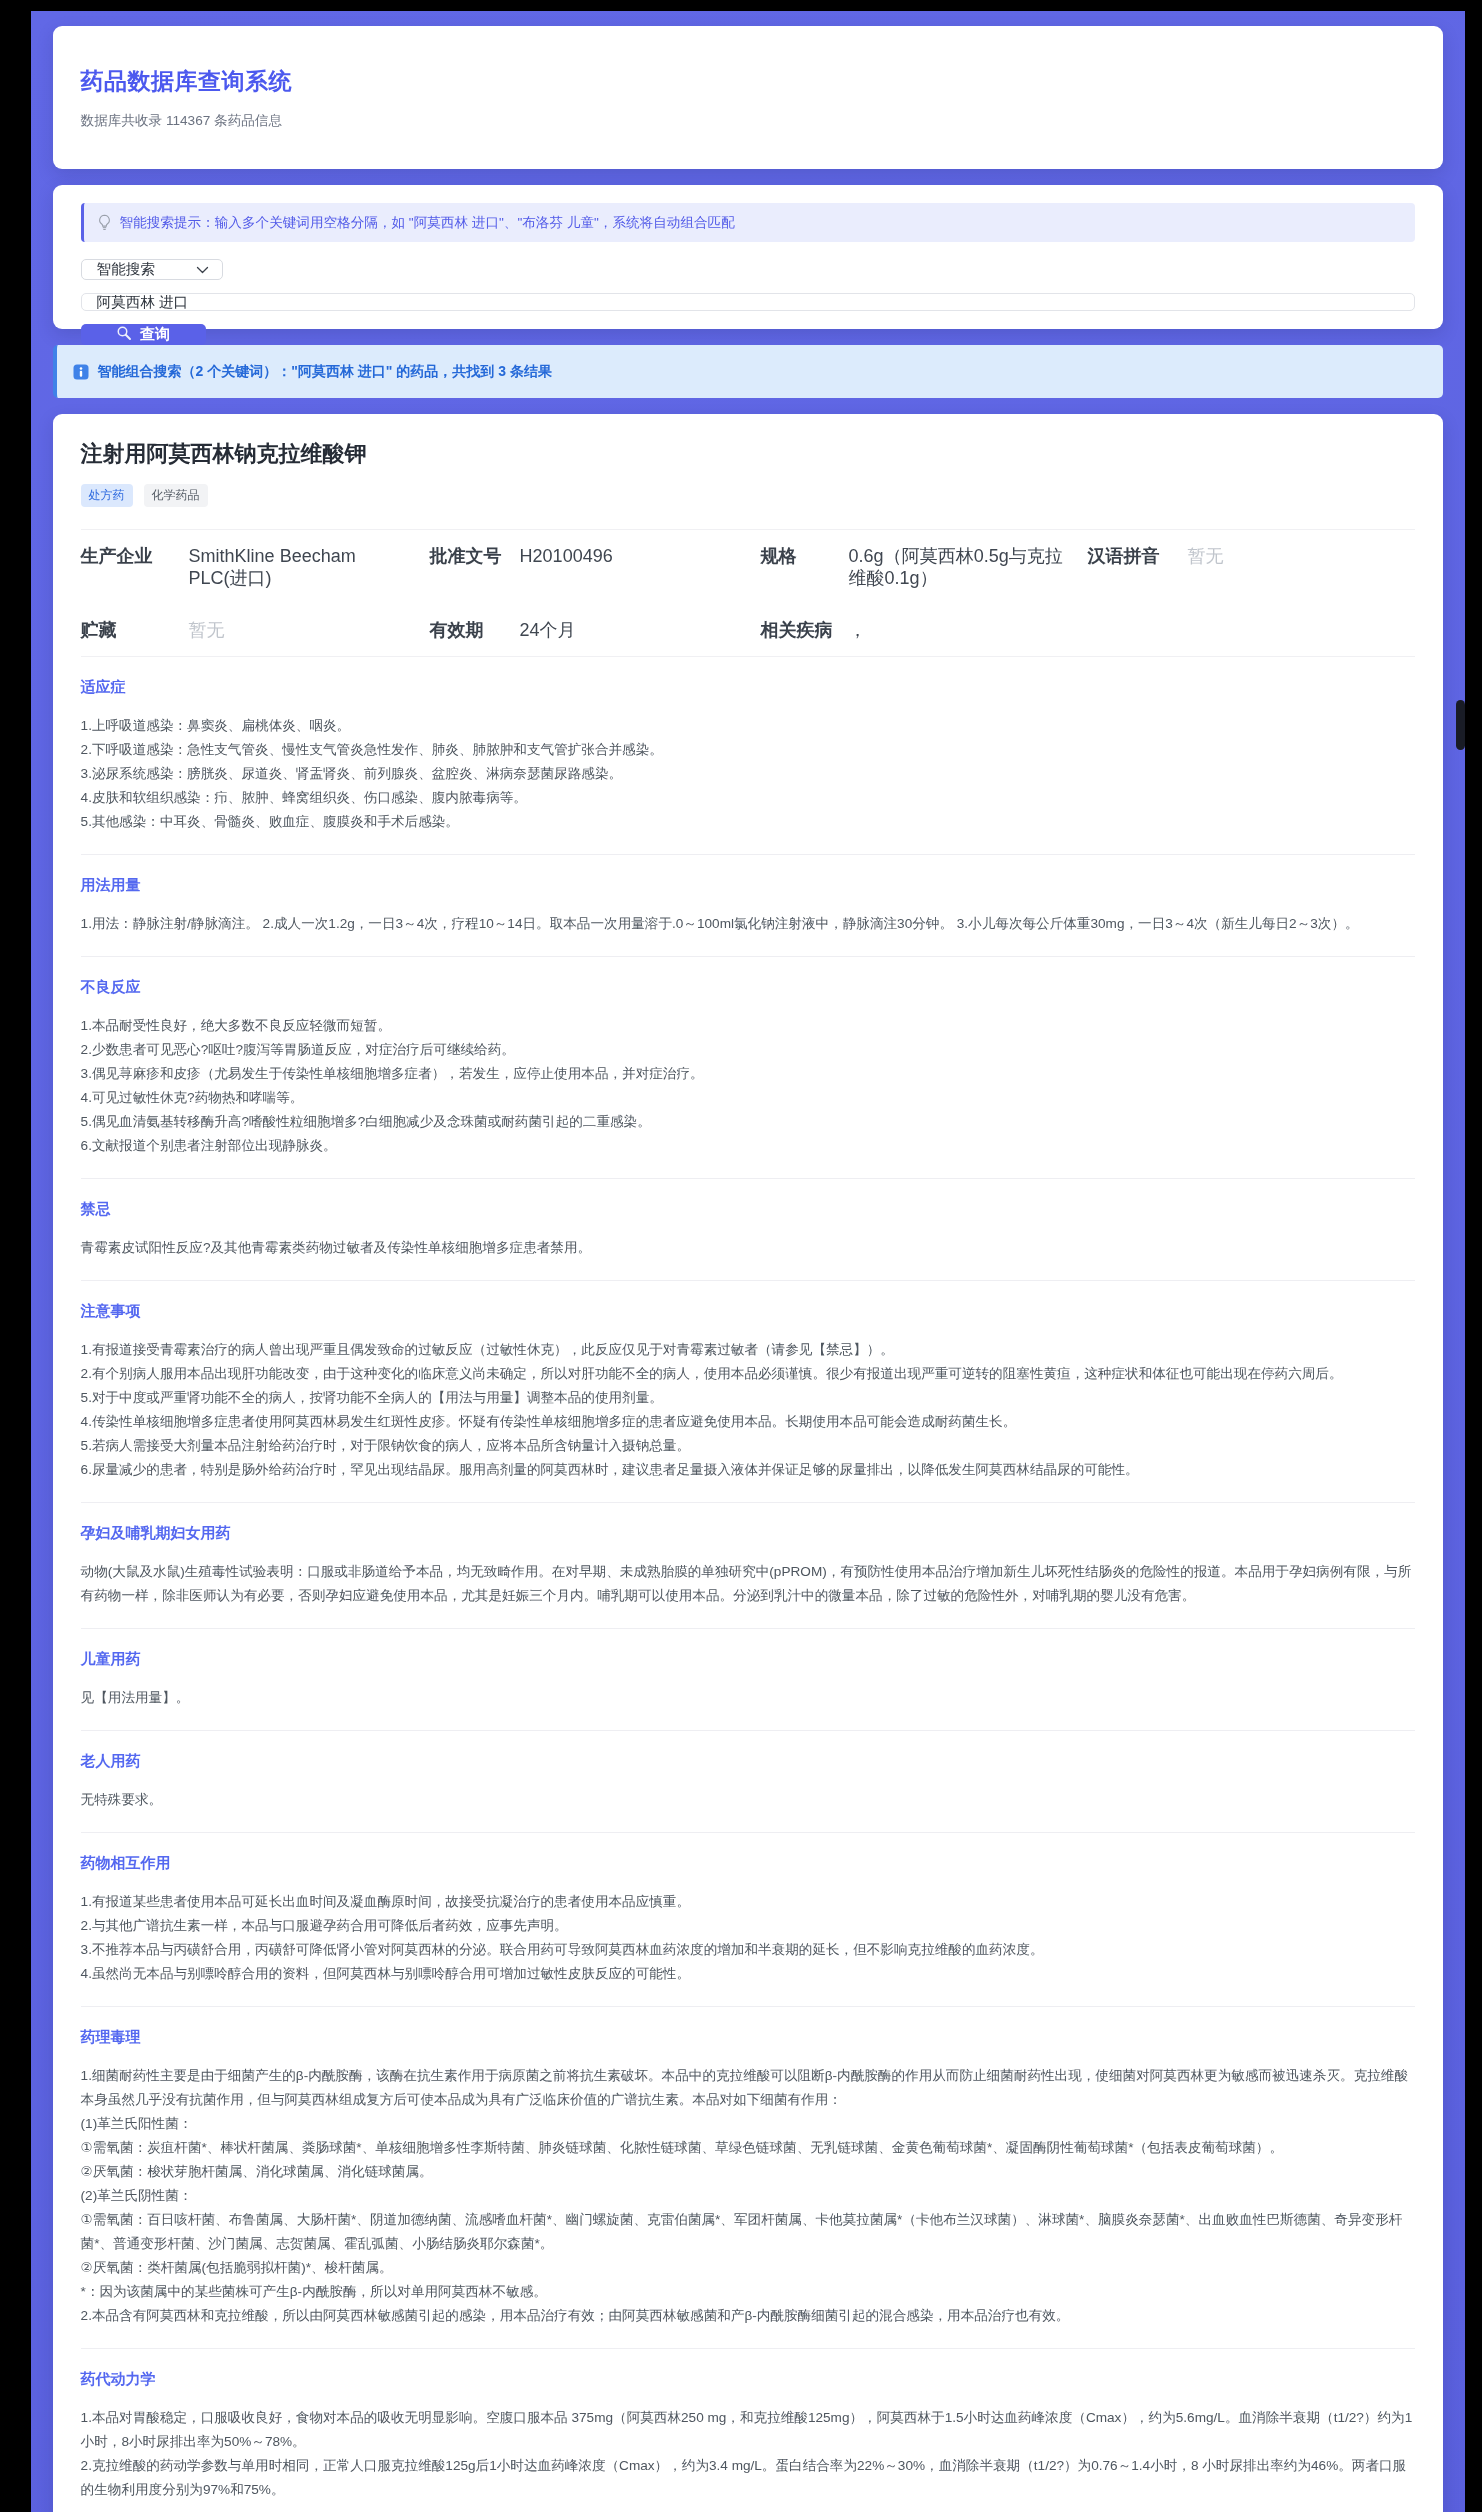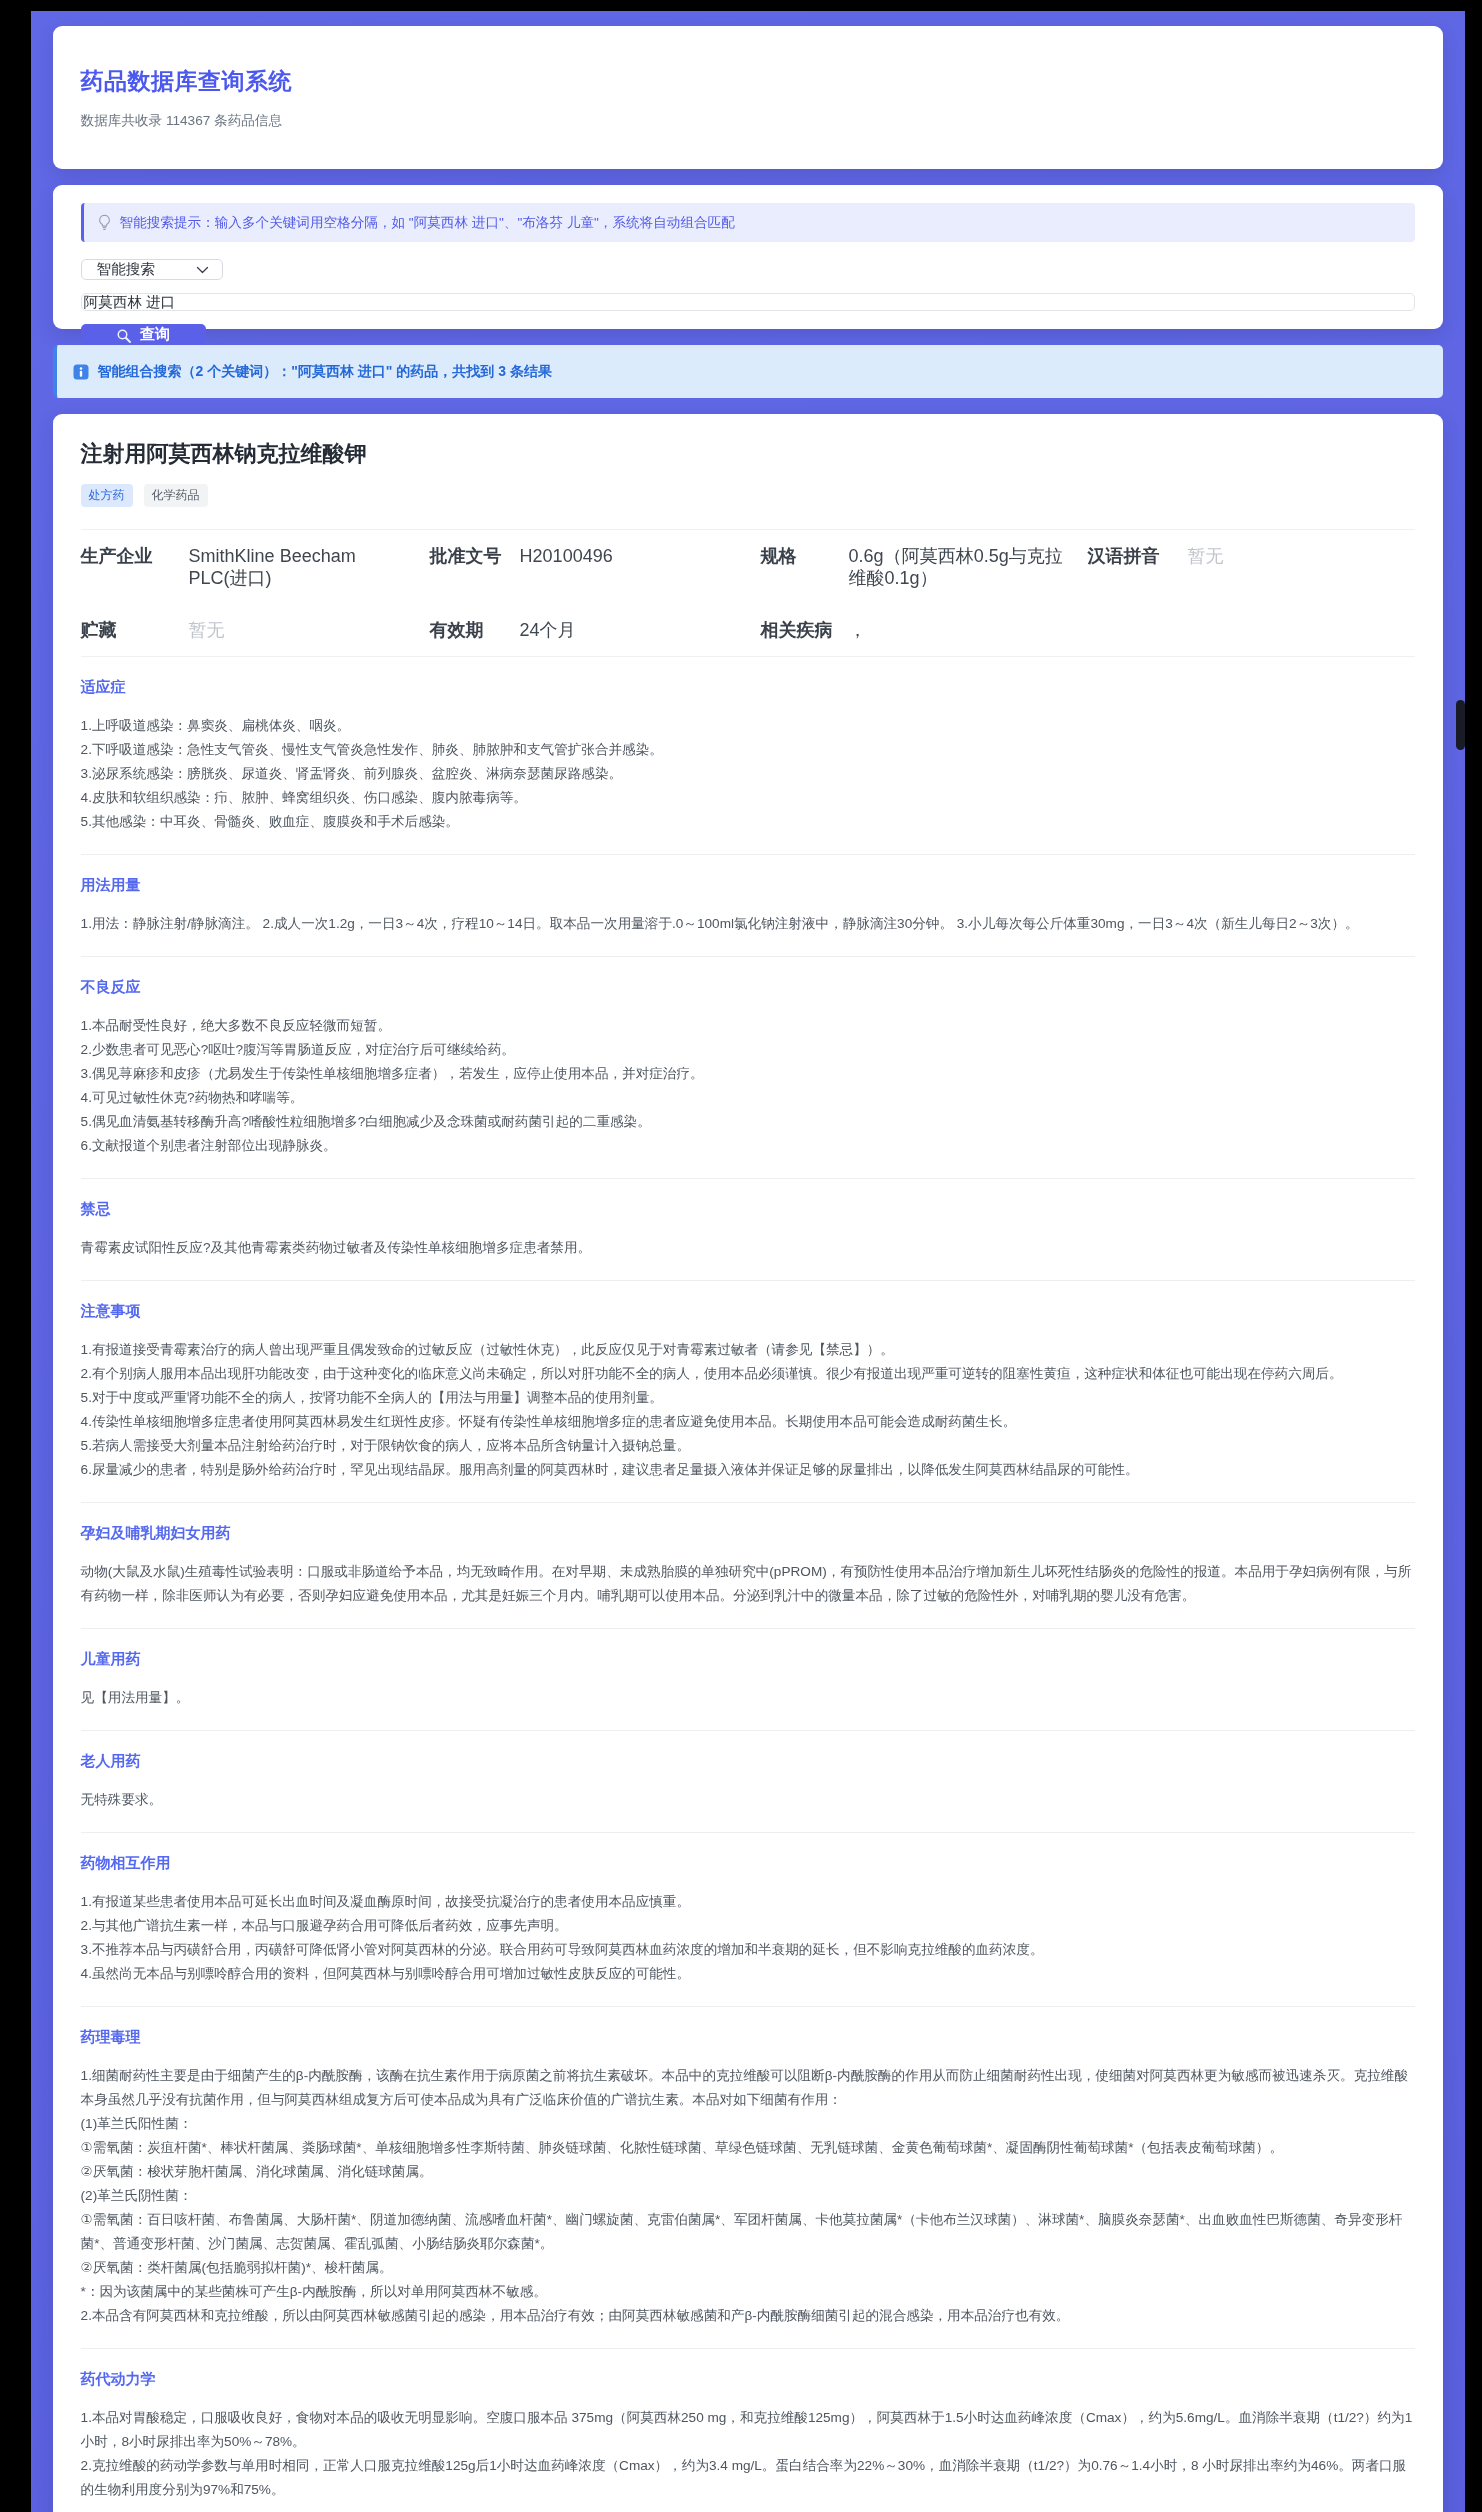--- a/index.html
+++ b/index.html
@@ -28,26 +28,26 @@
     color:#515ae8;font-size:13.6px;
   }
   .controls{margin-top:17px;display:flex;gap:13px;height:52px;flex-direction:column;}
   .mode-select{
     width:142px;box-sizing:border-box;border:1px solid #d8dbe1;border-radius:5px;
     display:flex;align-items:center;justify-content:space-between;padding:0 13px 0 15px;
     font-size:14.6px;color:#2d333c;background:#fff;cursor:pointer;
   }
   .search-input{
     flex:1;box-sizing:border-box;border:1px solid #e2e4e9;border-radius:5px;
-    font-size:14.6px;color:#2d333c;padding:0 2px;outline:none;
+    font-size:14.6px;color:#2d333c;padding:0 15px;outline:none;
     font-family:"Liberation Sans","DejaVu Sans",sans-serif;background:#fff;
   }
   .query-btn{
     width:125px;border:none;border-radius:5px;background:#5a61e8;color:#fff;
-    font-size:15px;font-weight:600;display:flex;align-items:flex-end;justify-content:center;gap:8px;
+    font-size:15px;font-weight:600;display:flex;align-items:flex-start;justify-content:center;gap:8px;
     cursor:pointer;font-family:inherit;
   }
   
   .banner{
     margin-top:16px;height:53px;box-sizing:border-box;background:#dcebfc;
     border-left:4.5px solid #3f82e8;border-radius:5px;display:flex;align-items:center;gap:9px;
     padding:0 16px;color:#2569d8;font-size:14px;font-weight:600;
   }
   
   .drug-card{margin-top:16px;height:2117px;padding:26px 28px 0;overflow:hidden;}

